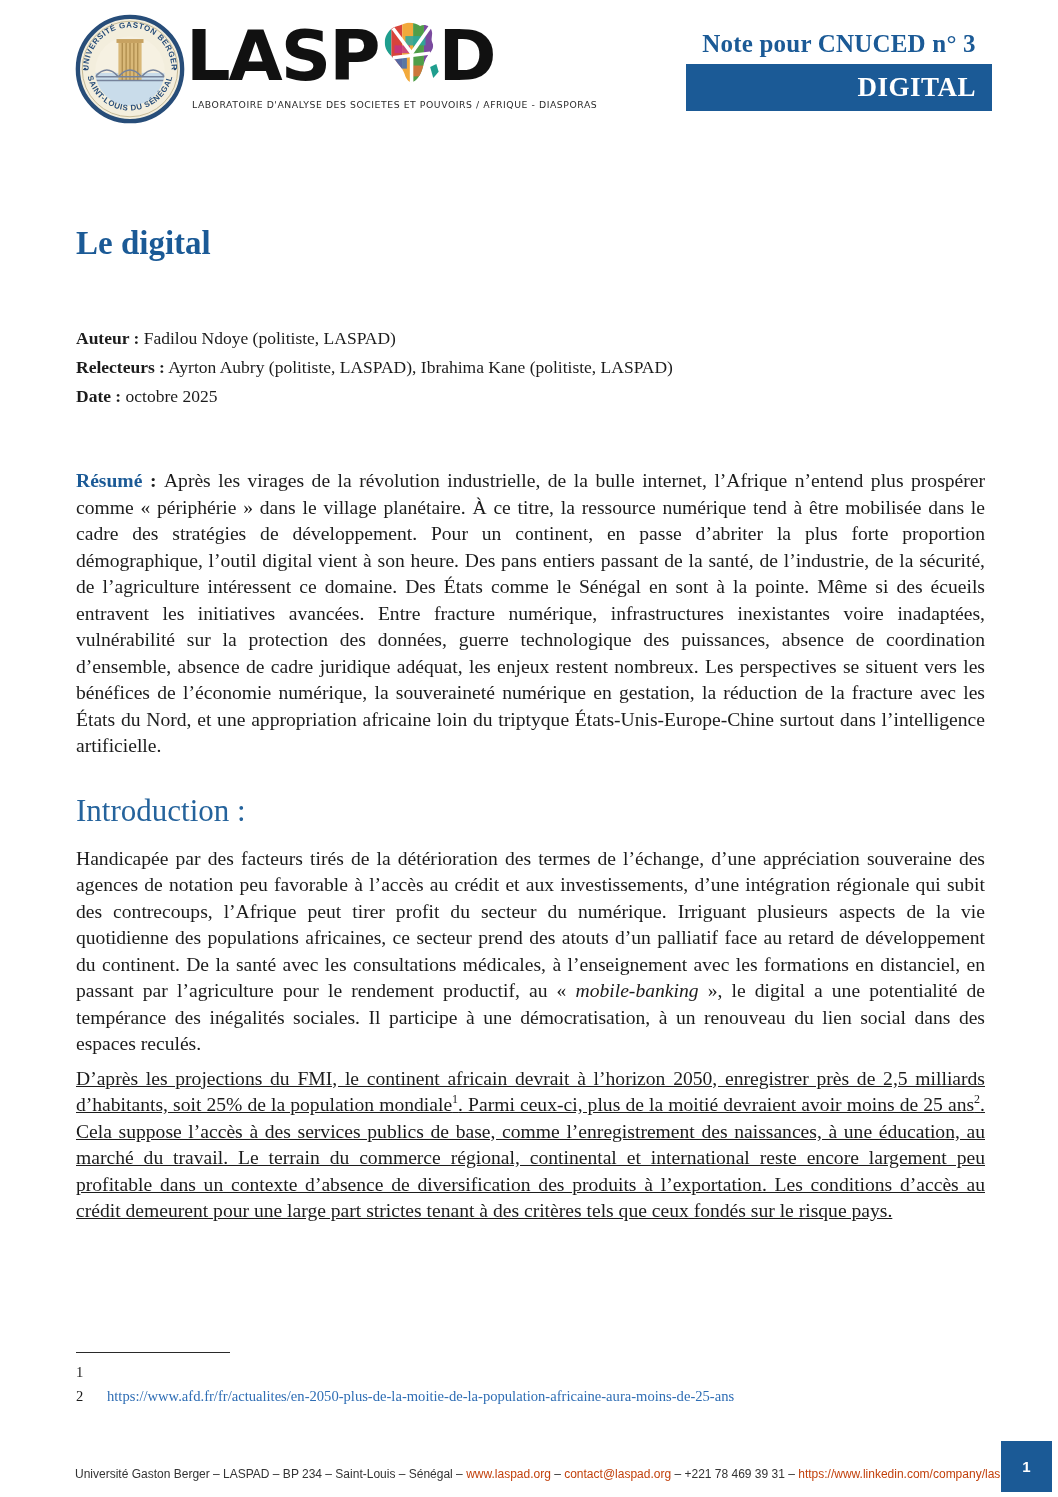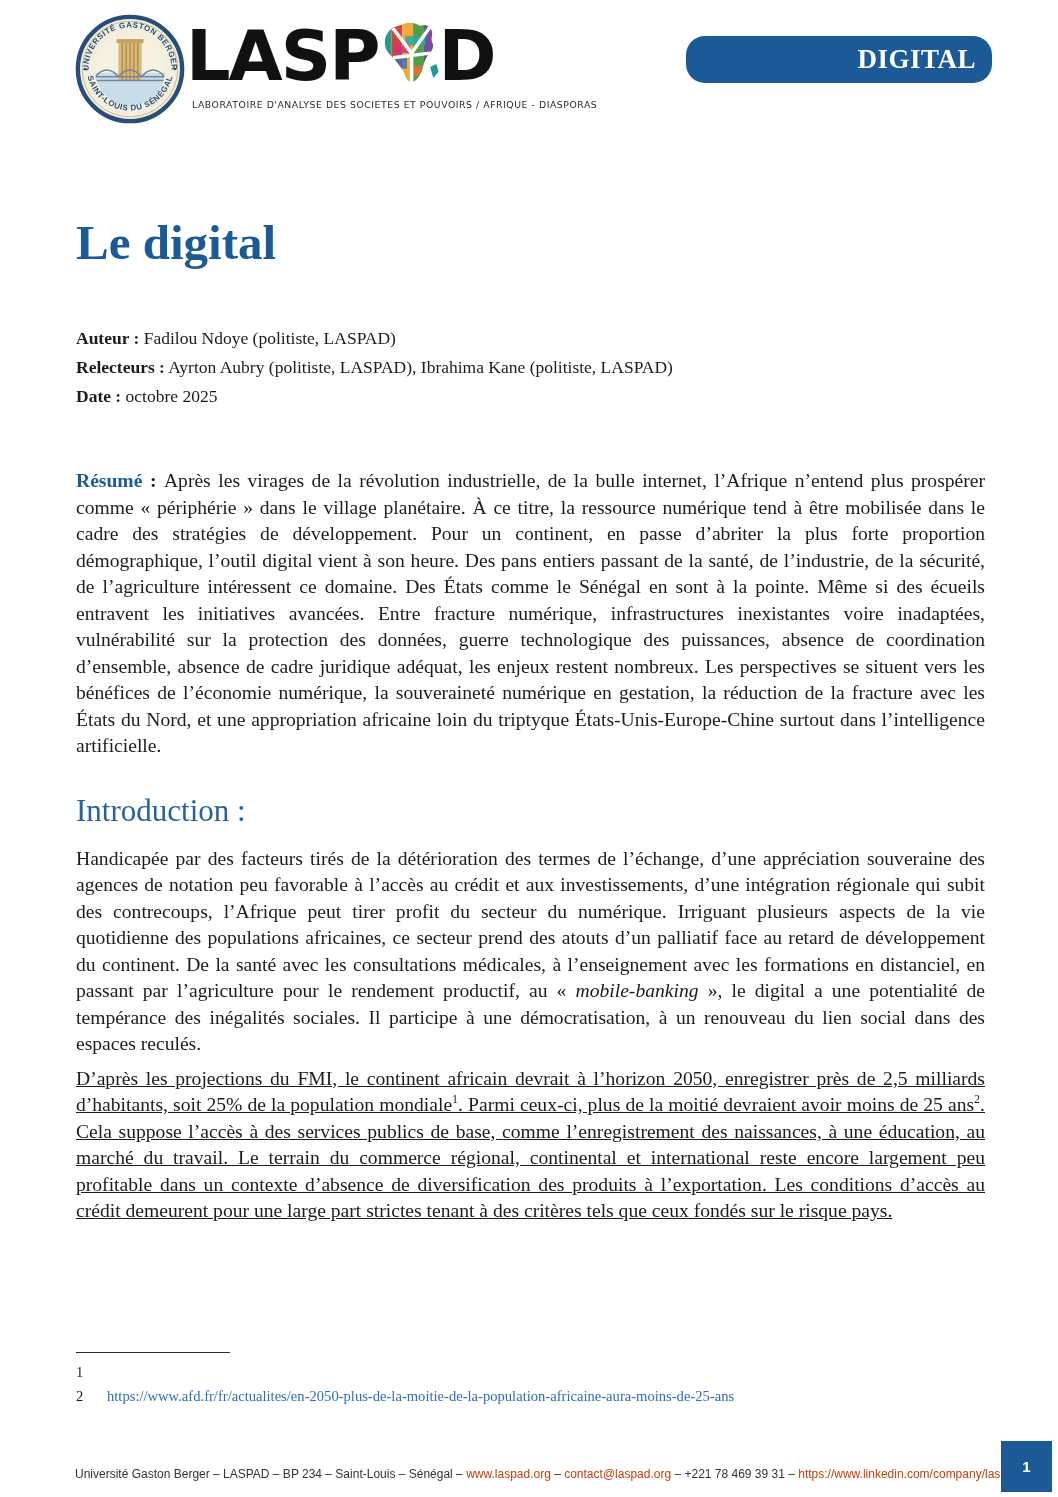--- a/index.html
+++ b/index.html
@@ -35,30 +35,29 @@
   }
   .note-block { width:306px; margin-top:17px; flex:0 0 auto; }
   .note-title {
     font-weight:bold; font-size:25px; line-height:28px;
     color:#1b5a96; text-align:center; letter-spacing:0.2px;
   }
   .digital-banner {
     margin-top:6px; height:47px; background:#1b5a96;
     display:flex; align-items:center; justify-content:flex-end;
     padding-right:16px;
-    border-radius:19px;
   }
   .digital-banner span {
     color:#ffffff; font-weight:bold; font-size:27px; letter-spacing:0.5px;
   }
   
   .content { padding:0 73px 0 76px; }
   h1.doc-title {
     margin-top:92px;
-    font-size:49px; line-height:52px; font-weight:bold;
+    font-size:33px; line-height:52px; font-weight:bold;
     color:#1b5a96;
   }
   .meta { margin-top:55px; font-size:17.5px; line-height:29px; }
   .meta b { font-weight:bold; }
   p.body-par {
     text-align:justify;
     font-size:19.6px; line-height:26.5px;
     hyphens:none;
   }
   .resume-par { margin-top:57px; }
@@ -167,20 +166,21 @@
             </g>
             <path d="M66,58 l8,-4 l3,10 l-7,8 Z" fill="#1f9e8e"></path>
           </svg>
           <span>D</span>
         </div>
         <div class="logo-tagline">LABORATOIRE D'ANALYSE DES SOCIETES ET POUVOIRS / AFRIQUE - DIASPORAS</div>
       </div>
     </div>
 
     <div class="note-block">
+      <div class="note-title">Note pour CNUCED n° 3</div>
       <div class="digital-banner">
         <span>DIGITAL</span>
       </div>
     </div>
   </div>
 
   <div class="content">
 
     <h1 class="doc-title">Le digital</h1>
 

